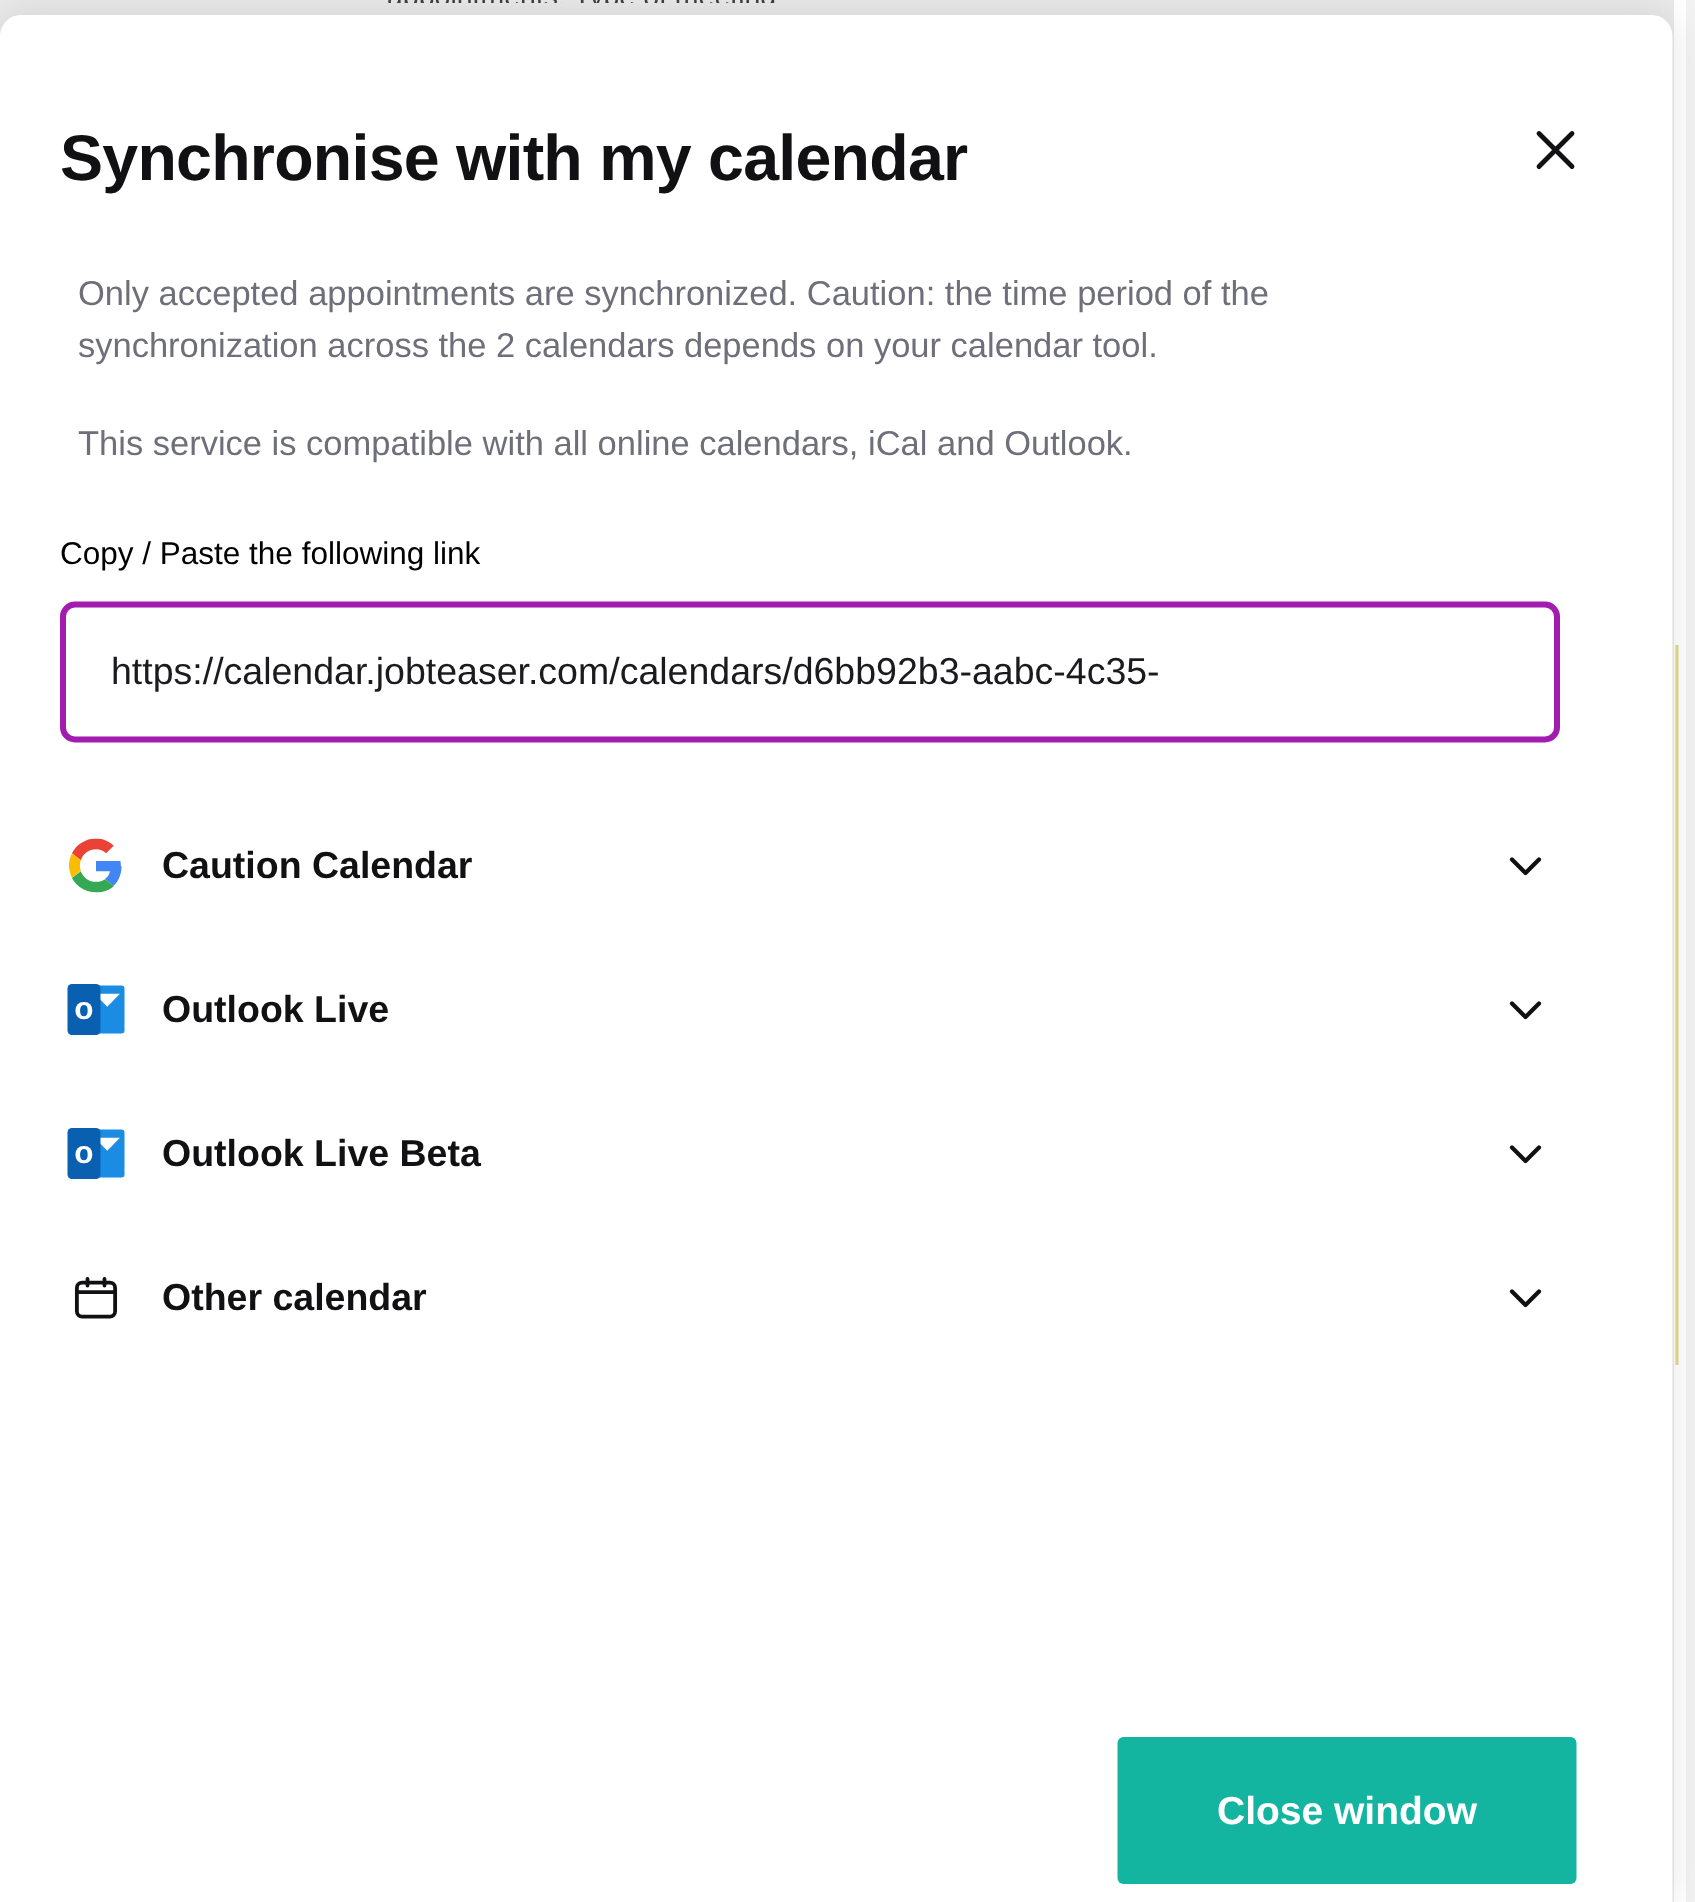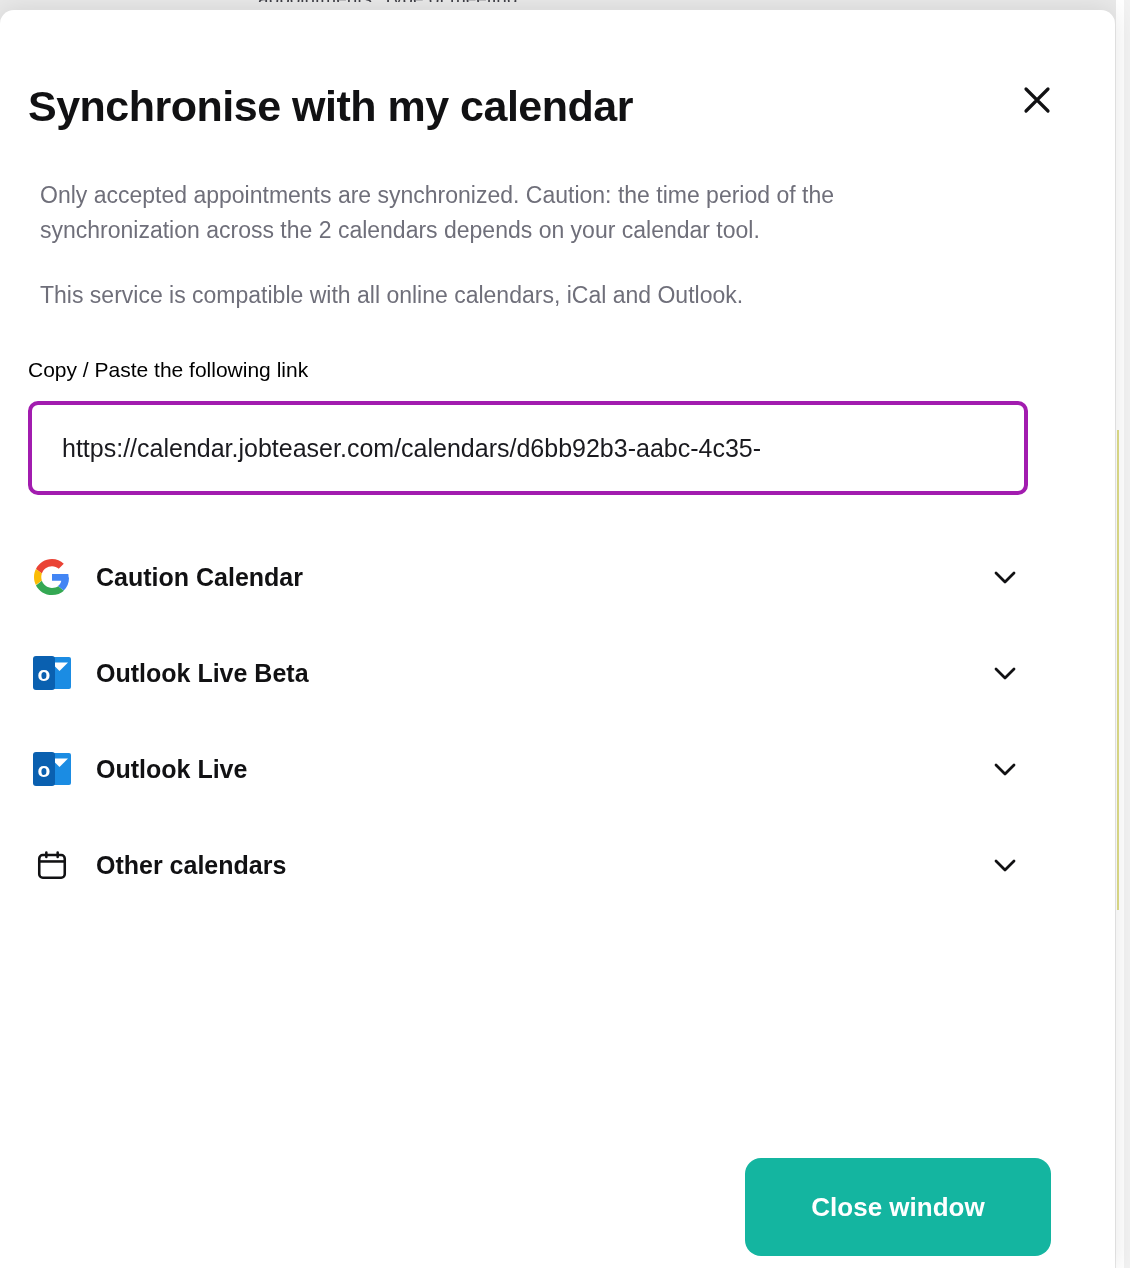--- a/index.html
+++ b/index.html
@@ -63,21 +63,21 @@
   .modal {
     position: absolute;
     left: 0;
     top: 10px;
     width: 1115px;
     height: 1258px;
     background: #ffffff;
     border-top-left-radius: 14px;
     border-top-right-radius: 14px;
     box-shadow: 0 0 26px rgba(0,0,0,0.10);
-    padding: 0 28px;
+    padding: 0 40px;
   }
 
   .close-btn {
     position: absolute;
     top: 68px;
     right: 56px;
     width: 44px;
     height: 44px;
     display: flex;
     align-items: center;
@@ -179,21 +179,21 @@
     right: 64px;
     top: 1148px;
     display: flex;
     justify-content: flex-end;
   }
 
   .close-window-btn {
     background: #14b5a0;
     color: #ffffff;
     border: none;
-    border-radius: 16px;
+    border-radius: 4px;
     font-family: "Liberation Sans", sans-serif;
     font-size: 26px;
     font-weight: 600;
     width: 306px;
     height: 98px;
     cursor: pointer;
   }
 
   .ol-icon {
     width: 38px;
@@ -289,52 +289,52 @@
         </span>
       </div>
 
       <div class="cal-row">
         <span class="cal-icon">
           <span class="ol-icon">
             <span class="ol-right"></span>
             <span class="ol-left"></span>
           </span>
         </span>
-        <span class="cal-label">Outlook Live Beta</span>
+        <span class="cal-label">Outlook Live</span>
         <span class="chev">
           <svg width="30" height="30" viewBox="0 0 30 30">
             <path d="M6 11 L15 20 L24 11" fill="none" stroke="#111113" stroke-width="2.8" stroke-linecap="round" stroke-linejoin="round"></path>
           </svg>
         </span>
       </div>
 
       <div class="cal-row">
         <span class="cal-icon">
           <span class="ol-icon">
             <span class="ol-right"></span>
             <span class="ol-left"></span>
           </span>
         </span>
-        <span class="cal-label">Outlook Live</span>
+        <span class="cal-label">Outlook Live Beta</span>
         <span class="chev">
           <svg width="30" height="30" viewBox="0 0 30 30">
             <path d="M6 11 L15 20 L24 11" fill="none" stroke="#111113" stroke-width="2.8" stroke-linecap="round" stroke-linejoin="round"></path>
           </svg>
         </span>
       </div>
 
       <div class="cal-row">
         <span class="cal-icon">
           <svg width="34" height="34" viewBox="0 0 24 24">
             <rect x="3" y="5" width="18" height="16" rx="2.5" fill="none" stroke="#111113" stroke-width="1.8"></rect>
             <path d="M3 9.5 H21" stroke="#111113" stroke-width="1.8"></path>
             <path d="M8 3.2 V6.4 M16 3.2 V6.4" stroke="#111113" stroke-width="1.8" stroke-linecap="round"></path>
           </svg>
         </span>
-        <span class="cal-label">Other calendars</span>
+        <span class="cal-label">Other calendar</span>
         <span class="chev">
           <svg width="30" height="30" viewBox="0 0 30 30">
             <path d="M6 11 L15 20 L24 11" fill="none" stroke="#111113" stroke-width="2.8" stroke-linecap="round" stroke-linejoin="round"></path>
           </svg>
         </span>
       </div>
 
     </div>
 
     <div class="footer">

